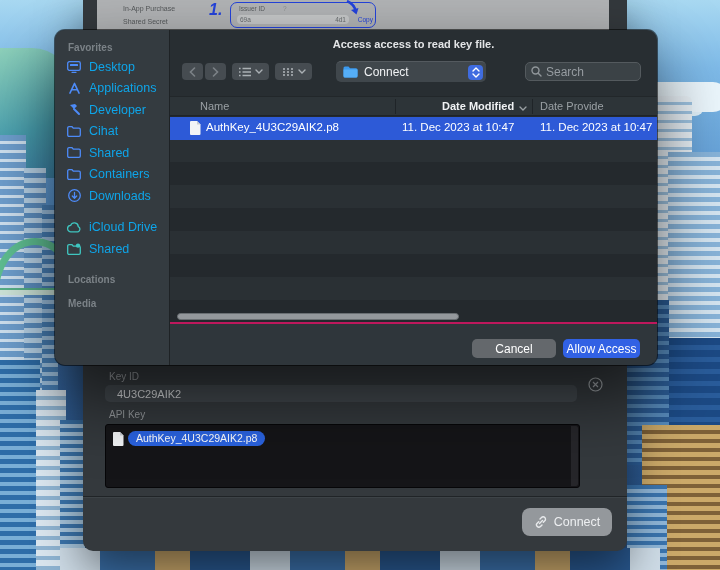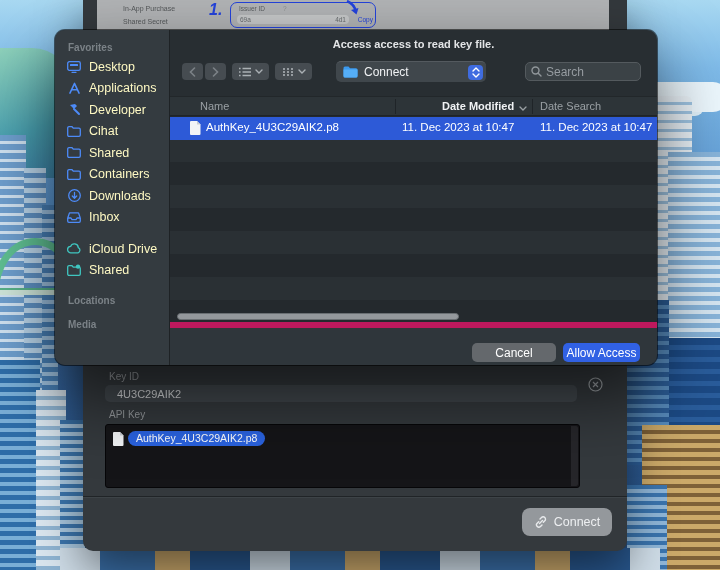--- a/index.html
+++ b/index.html
@@ -51,21 +51,21 @@
   .api-scroll { position:absolute; right:1px; top:1px; bottom:1px; width:7px; background:#26262a; border-radius:0 2px 2px 0; }
   .chip-row { position:absolute; left:7px; top:6px; display:flex; align-items:center; }
   .chip { margin-left:4px; height:15px; line-height:15px; background:#2a63e0; color:#fff; font-size:10.5px; border-radius:8px; padding:0 8px; }
   .app-divider { position:absolute; left:0; top:496px; width:100%; height:1px; background:#202427; box-shadow:0 1px 0 #3d4347; }
   .connect-btn { position:absolute; left:439px; top:508px; width:90px; height:28px; background:#94989c; border-radius:8px; display:flex; align-items:center; justify-content:center; gap:6px; color:#edeff1; font-size:12.5px; }
 
   
   .dialog { position:absolute; left:55px; top:30px; width:602px; height:335px; border-radius:10px; overflow:hidden; background:#282e32; box-shadow:0 0 0 1px rgba(0,0,0,.55), 0 30px 70px rgba(0,0,0,.6); display:flex; }
   .sidebar { width:115px; height:100%; background:#343b40; border-right:1px solid #1e2225; padding-top:10px; flex:none; }
   .side-label { height:16px; line-height:16px; padding-left:13px; font-size:10px; font-weight:bold; color:#7b8287; }
-  .side-item { height:21.5px; display:flex; align-items:center; padding-left:11px; color:#fef9c3; font-size:12.5px; }
+  .side-item { height:21.5px; display:flex; align-items:center; padding-left:11px; color:#0ea5e9; font-size:12.5px; }
   .side-item .ico { width:16px; margin-right:7px; display:flex; justify-content:center; color:#4d8bf8; flex:none; }
   .side-item.teal .ico { color:#3fc6c0; }
   .gap10 { height:10px; } .gap12 { height:12px; } .gap8 { height:8px; }
 
   .content { position:relative; flex:1; height:100%; }
   .panel-title { position:absolute; top:8px; left:0; width:100%; text-align:center; font-size:11px; font-weight:bold; color:#e3e5e7; }
   .tb-btn { position:absolute; height:17px; background:#464c51; border-radius:4px; display:flex; align-items:center; justify-content:center; color:#aab0b4; }
   .tb-back { left:12px; top:33px; width:21px; color:#7c8287; }
   .tb-fwd { left:35px; top:33px; width:21px; color:#7c8287; }
   .tb-list { left:62px; top:33px; width:37px; gap:4px; }
@@ -88,21 +88,21 @@
 
   .rows { position:absolute; left:0; top:86px; width:100%; height:206px; background:repeating-linear-gradient(180deg,#24292d 0 23px,#2a3034 23px 46px); }
   .row-sel { position:absolute; left:0; top:1px; width:100%; height:22.5px; background:#2d5ad7; color:#fff; font-size:11.5px; }
   .row-sel .cell { position:absolute; top:4px; }
   .row-sel .doc { position:absolute; left:20px; top:4px; }
   .row-sel .r-name { left:36px; }
   .row-sel .r-dm { left:232px; }
   .row-sel .r-dc { left:370px; }
   .hthumb { position:absolute; left:7px; top:197px; width:282px; height:7px; background:#94989c; border-radius:4px; border:1px solid #6a6f73; }
 
-  .btm { position:absolute; left:0; top:292px; width:100%; height:43px; background:#2f363b; border-top:6px solid #be185d; }
+  .btm { position:absolute; left:0; top:292px; width:100%; height:43px; background:#2f363b; border-top:2px solid #be185d; }
   .btn { position:absolute; top:15px; height:19px; border-radius:5px; color:#fff; font-size:12px; display:flex; align-items:center; justify-content:center; }
   .btn-cancel { left:302px; width:84px; background:#64686c; }
   .btn-allow { left:393px; width:77px; background:#3161e4; }
 </style>
 </head>
 <body>
 
 <div class="stage">
 
   <div class="bg bg-mountain"></div>
@@ -231,28 +231,20 @@
       </div>
       <div class="side-item">
         <span class="ico">
             <svg width="13" height="13" viewBox="0 0 13 13">
               <circle cx="6.5" cy="6.5" r="5.8" fill="none" stroke="currentColor" stroke-width="1.3"></circle>
               <path d="M6.5 3.5 V9 M4.3 7 L6.5 9.3 L8.7 7" stroke="currentColor" stroke-width="1.3" fill="none" stroke-linecap="round" stroke-linejoin="round"></path>
             </svg>
           </span>
         <span>Downloads</span>
       </div>
-      <div class="side-item">
-        <span class="ico">
-            <svg width="14" height="11" viewBox="0 0 14 11">
-              <path d="M0.7 6 V9 a1.3 1.3 0 0 0 1.3 1.3 H12 A1.3 1.3 0 0 0 13.3 9 V6 M0.7 6 L2.5 0.9 H11.5 L13.3 6 M0.7 6 H4 l1 1.7 H9 L10 6 h3.3" fill="none" stroke="currentColor" stroke-width="1.3" stroke-linejoin="round"></path>
-            </svg>
-          </span>
-        <span>Inbox</span>
-      </div>
 
       <div class="gap10"></div>
       <div class="side-item teal">
         <span class="ico">
             <svg width="15" height="11" viewBox="0 0 15 11">
               <path d="M4 9.8 a3.2 3.2 0 0 1 -0.4 -6.4 A4 4 0 0 1 11.3 4.6 A2.8 2.8 0 0 1 11 9.8 Z" fill="none" stroke="currentColor" stroke-width="1.3"></path>
             </svg>
           </span>
         <span>iCloud Drive</span>
       </div>
@@ -335,21 +327,21 @@
       </div>
 
       <div class="hdr">
         <span class="c-name">Name</span>
         <div class="vline v1"></div>
         <span class="c-dm">Date Modified</span>
         <span class="c-sort"><svg width="8" height="5" viewBox="0 0 8 5">
               <path d="M1 1 L4 4 L7 1" stroke="currentColor" stroke-width="1.3" fill="none" stroke-linecap="round"></path>
             </svg></span>
         <div class="vline v2"></div>
-        <span class="c-dc">Date Search</span>
+        <span class="c-dc">Date Provide</span>
       </div>
 
       <div class="rows">
         <div class="row-sel">
           <svg class="doc" width="11" height="14" viewBox="0 0 11 14">
               <path d="M1 0 H7 L10.5 3.5 V13 a1 1 0 0 1 -1 1 H1 a1 1 0 0 1 -1 -1 V1 a1 1 0 0 1 1 -1 Z" fill="#f2f4f6"></path>
               <path d="M7 0 L10.5 3.5 H7 Z" fill="#c7ccd1"></path>
             </svg>
           <span class="cell r-name">AuthKey_4U3C29AIK2.p8</span>
           <span class="cell r-dm">11. Dec 2023 at 10:47</span>

